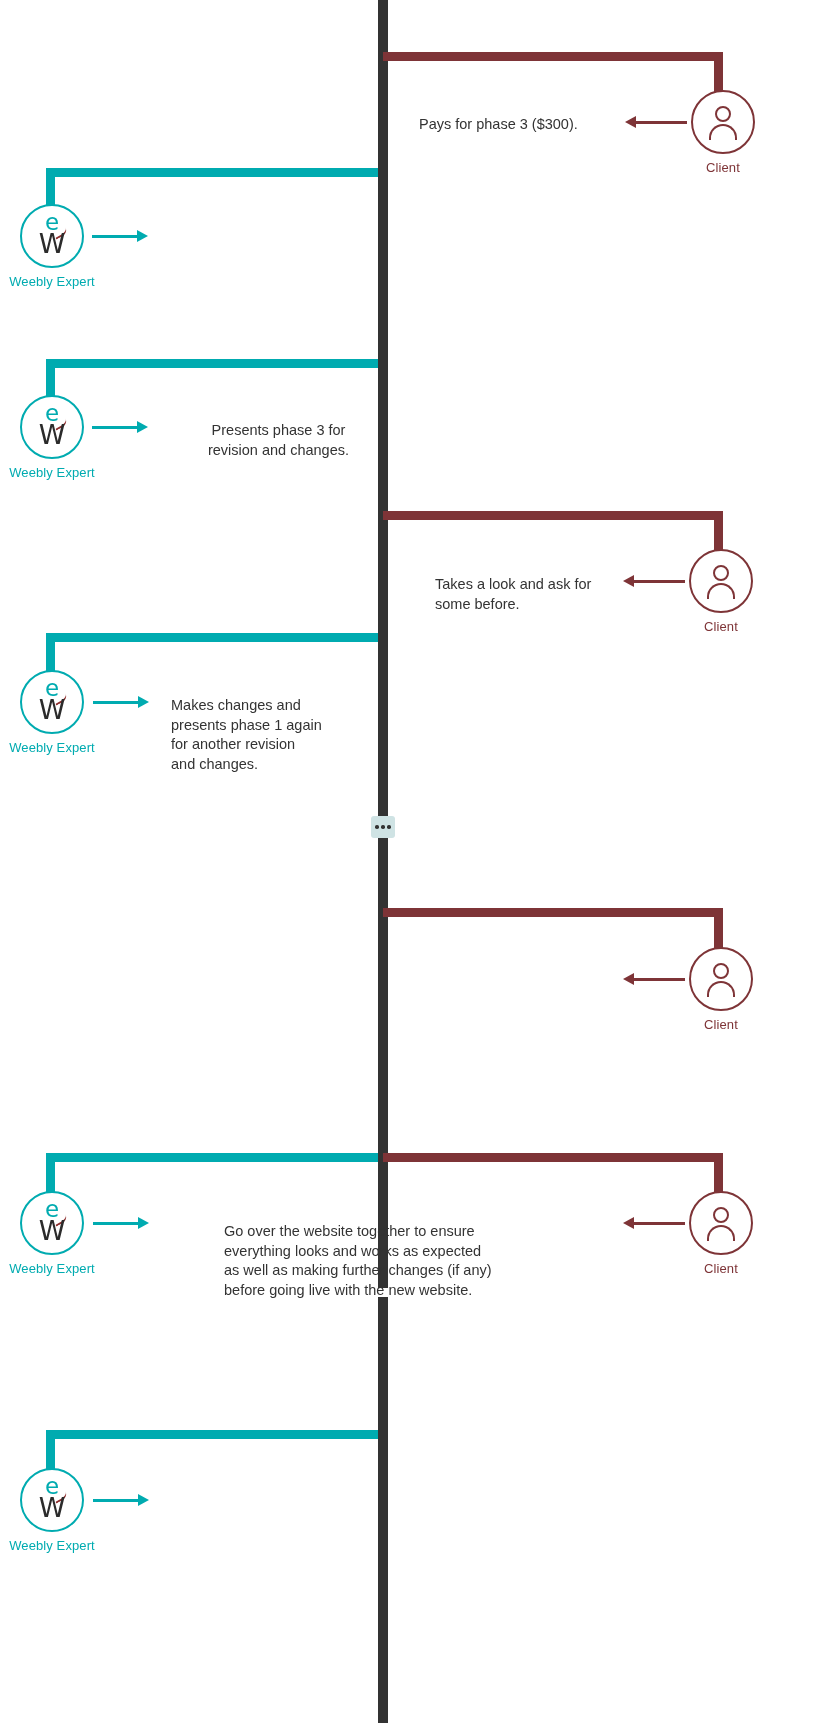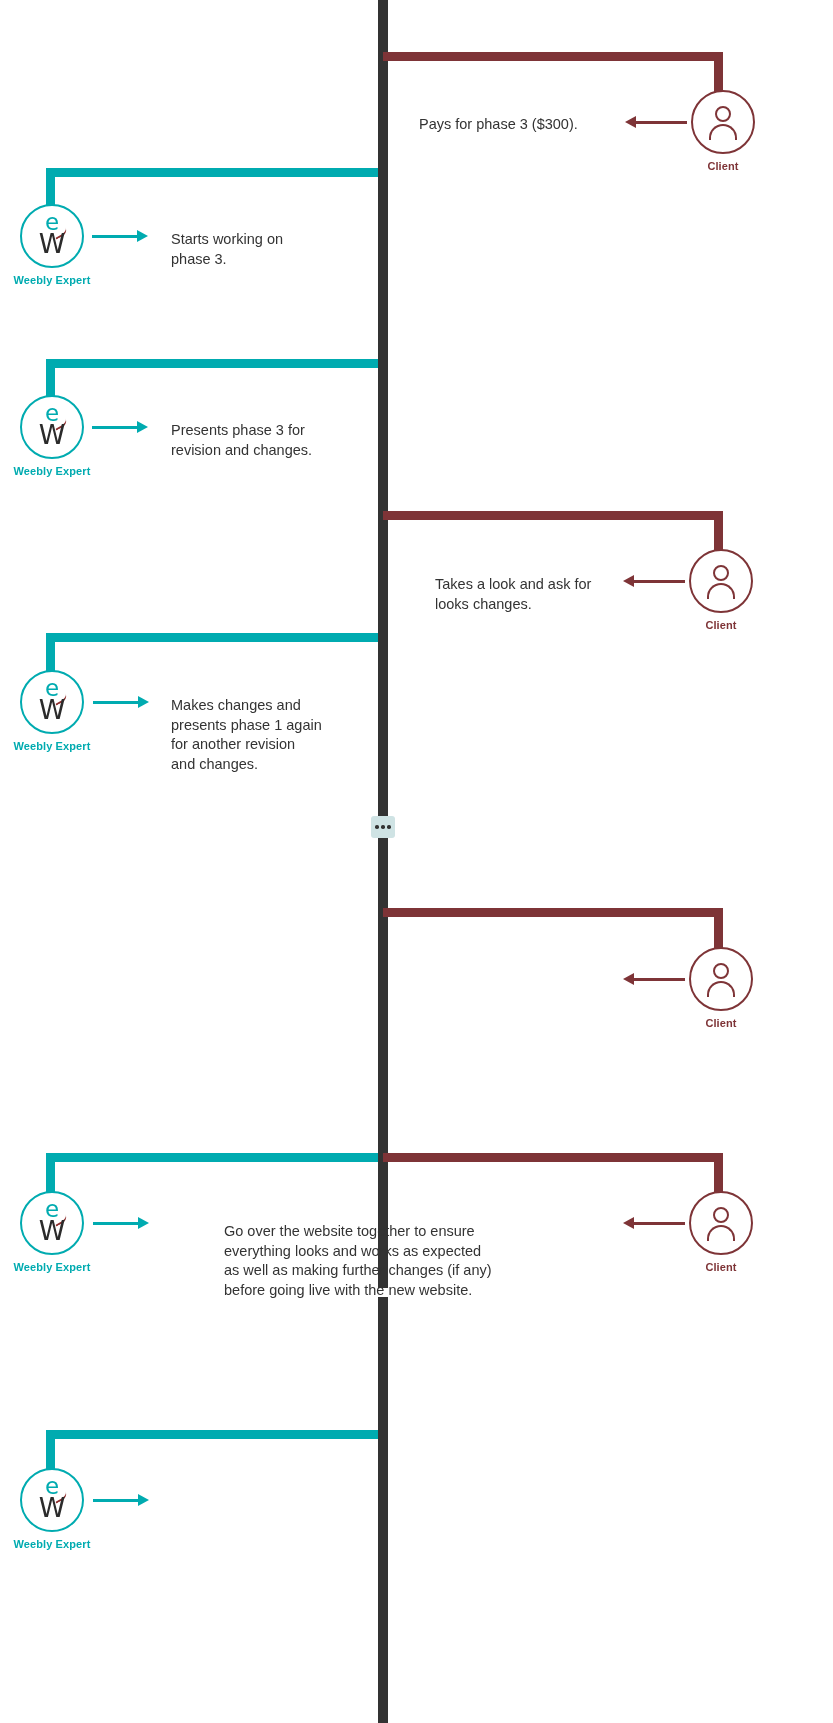--- a/index.html
+++ b/index.html
@@ -39,22 +39,22 @@
     background:#fff;
   }
   .actor.expert .ring{border:2px solid #00ABB0;}
   .actor.client .ring{border:2px solid #7E3437;}
 
   .actor .caption{
     position:absolute;
     top:70px;left:50%;
     transform:translateX(-50%);
     white-space:nowrap;
-    font-size:11px;
-    font-weight:bold;
+    font-size:13px;
+    font-weight:normal;
     letter-spacing:.1px;
   }
   .actor.expert .caption{color:#00ABB0;}
   .actor.client  .caption{color:#7E3437;}
 
   
   .ewmark{position:absolute;left:0;top:0;width:64px;height:64px;}
   .ewmark .e{
     position:absolute;width:100%;text-align:center;
     top:7px;font-size:23px;line-height:23px;
@@ -161,63 +161,61 @@
       <span class="w">W</span>
     </div>
     <div class="caption">Weebly Expert</div>
   </div>
 
   <div class="arrow right" style="left:92px;top:229px;width:56px;">
     <span class="shaft"></span>
     <span class="head"></span>
   </div>
 
-  <div class="note l" style="left:171px;top:230px;width:200px;">Starts working on
-phase 3.</div>
 
   <div class="bar teal" style="left:46px;top:359px;width:332px;"></div>
   <div class="leg teal" style="left:46px;top:359px;height:50px;"></div>
 
   <div class="actor expert" style="left:20px;top:395px;">
     <div class="ring"></div>
     <div class="ewmark">
       <span class="e">e</span>
       <span class="swoosh"></span>
       <span class="w">W</span>
     </div>
     <div class="caption">Weebly Expert</div>
   </div>
 
   <div class="arrow right" style="left:92px;top:420px;width:56px;">
     <span class="shaft"></span>
     <span class="head"></span>
   </div>
 
-  <div class="note l" style="left:171px;top:421px;width:215px;">Presents phase 3 for
+  <div class="note l" style="left:171px;top:421px;width:215px;text-align:center;">Presents phase 3 for
 revision and changes.</div>
 
   <div class="bar red" style="left:383px;top:511px;width:340px;"></div>
   <div class="leg red" style="left:714px;top:511px;height:50px;"></div>
 
   <div class="actor client" style="left:689px;top:549px;">
     <div class="ring"></div>
     <div class="person">
       <span class="head"></span>
       <span class="body"></span>
     </div>
     <div class="caption">Client</div>
   </div>
 
   <div class="arrow left" style="left:623px;top:574px;width:62px;">
     <span class="shaft"></span>
     <span class="head"></span>
   </div>
 
   <div class="note r" style="left:435px;top:575px;width:190px;">Takes a look and ask for
-looks changes.</div>
+some before.</div>
 
   <div class="bar teal" style="left:46px;top:633px;width:332px;"></div>
   <div class="leg teal" style="left:46px;top:633px;height:50px;"></div>
 
   <div class="actor expert" style="left:20px;top:670px;">
     <div class="ring"></div>
     <div class="ewmark">
       <span class="e">e</span>
       <span class="swoosh"></span>
       <span class="w">W</span>

